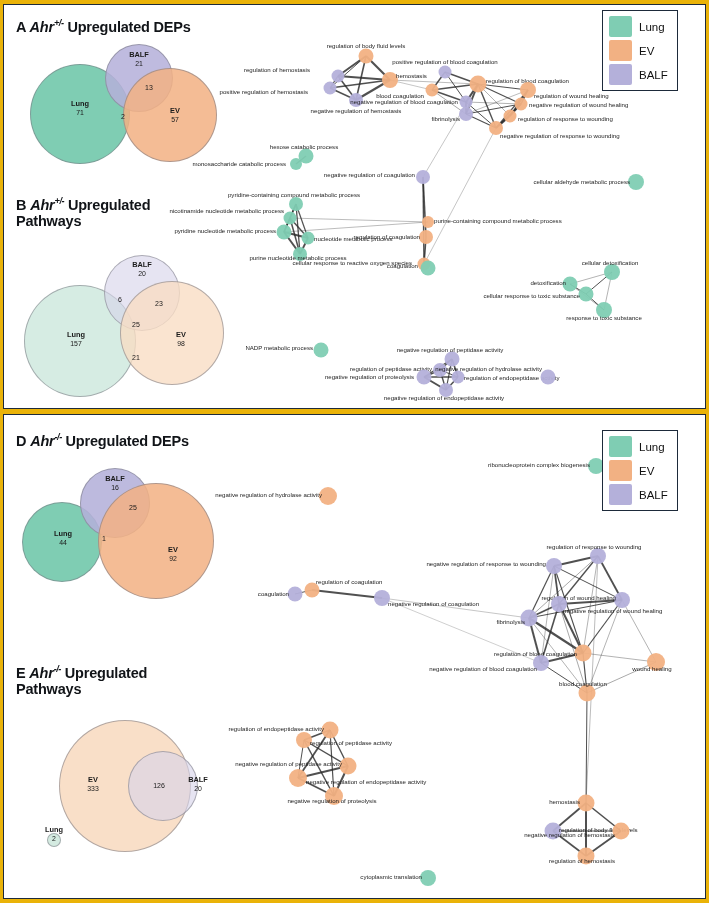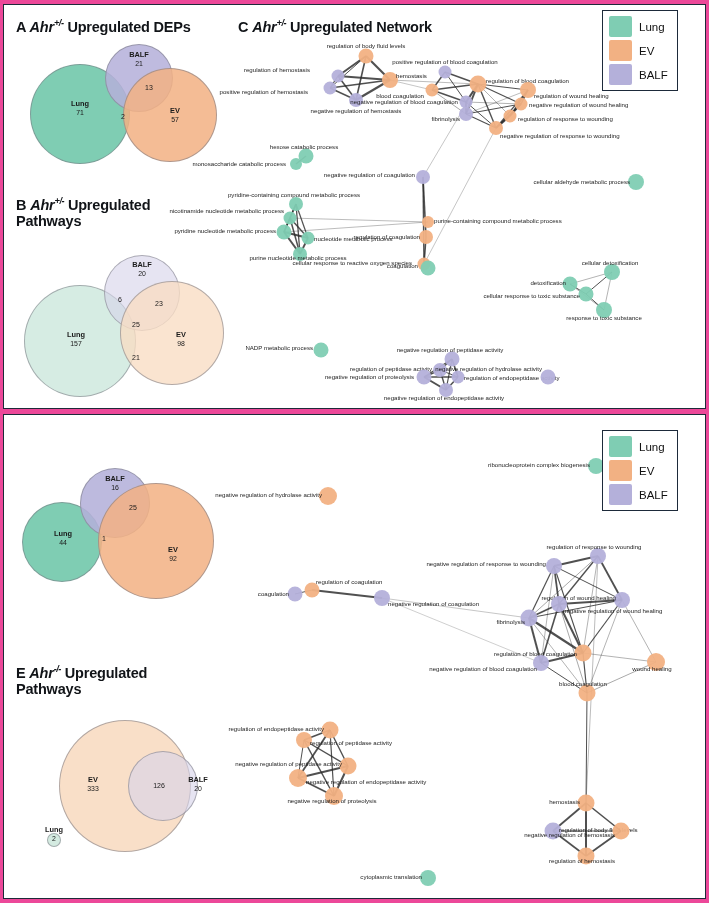--- a/index.html
+++ b/index.html
@@ -4,21 +4,21 @@
 <style>
   * { box-sizing: border-box; }
   html, body {
     margin: 0; padding: 0;
     background: #ffffff;
     font-family: "Liberation Sans", sans-serif;
   }
   #figure {
     position: relative;
     width: 709px; height: 903px;
-    background: #ec4899;
+    background: #eab308;
     overflow: hidden;
   }
   .panel-box {
     position: absolute;
     border: 1.5px solid #1d2a3a;
     background: #ffffff;
   }
   #top-box { left: 3px; top: 4px; width: 703px; height: 405px; }
   #bottom-box { left: 3px; top: 414px; width: 703px; height: 485px; }
 
@@ -146,25 +146,20 @@
       <span class="nm">EV</span>
       <span class="ct">98</span>
     </div>
 
     <div class="vnum" style="left:96px; top:41px; width:16px;">6</div>
     <div class="vnum" style="left:133px; top:45px; width:20px;">23</div>
     <div class="vnum" style="left:110px; top:66px; width:20px;">25</div>
     <div class="vnum" style="left:110px; top:99px; width:20px;">21</div>
   </div>
 
-  <div class="ptitle" style="left:238px; top:18px; font-size:14.5px;">
-    <span>C</span>
-    <i><span>Ahr</span><sup>+/-</sup></i>
-    <span>Upregulated Network</span>
-  </div>
 
   <div class="network" id="netC" style="left:238px; top:32px; width:468px; height:372px;">
     <svg class="netsvg" id="svgC" width="468" height="372">
         <line x1="128" y1="24" x2="100" y2="44" stroke="#2a2a2a" stroke-width="2" stroke-opacity="0.82"></line>
         <line x1="128" y1="24" x2="152" y2="48" stroke="#2a2a2a" stroke-width="2.2" stroke-opacity="0.82"></line>
         <line x1="128" y1="24" x2="92" y2="56" stroke="#2a2a2a" stroke-width="1" stroke-opacity="0.82"></line>
         <line x1="128" y1="24" x2="118" y2="68" stroke="#2a2a2a" stroke-width="1.6" stroke-opacity="0.82"></line>
         <line x1="100" y1="44" x2="152" y2="48" stroke="#2a2a2a" stroke-width="2" stroke-opacity="0.82"></line>
         <line x1="100" y1="44" x2="92" y2="56" stroke="#2a2a2a" stroke-width="1.2" stroke-opacity="0.82"></line>
         <line x1="100" y1="44" x2="118" y2="68" stroke="#2a2a2a" stroke-width="1.6" stroke-opacity="0.82"></line>
@@ -320,20 +315,25 @@
         <div class="legtx">EV</div>
       </div>
       <div class="legrow">
         <div class="legsw" style="background: rgb(180, 176, 218);"></div>
         <div class="legtx">BALF</div>
       </div>
     </div>
 
   <div class="panel-box" id="bottom-box"></div>
 
+  <div class="ptitle" style="left:16px; top:432px; font-size:14.5px;">
+    <span>D</span>
+    <i><span>Ahr</span><sup>-/-</sup></i>
+    <span>Upregulated DEPs</span>
+  </div>
 
   <div class="venn" id="vennD" style="left:18px; top:458px; width:215px; height:148px;">
     <div class="vcirc" style="left:4px; top:44px; width:80px; height:80px; background:#7fcdb3;"></div>
     <div class="vcirc" style="left:62px; top:10px; width:70px; height:70px; background:rgba(180,176,218,0.88);"></div>
     <div class="vcirc" style="left:80px; top:25px; width:116px; height:116px; background:rgba(242,177,131,0.86);"></div>
 
     <div class="vlabel" style="left:18px; top:72px; width:54px;">
       <span class="nm">Lung</span>
       <span class="ct">44</span>
     </div>

